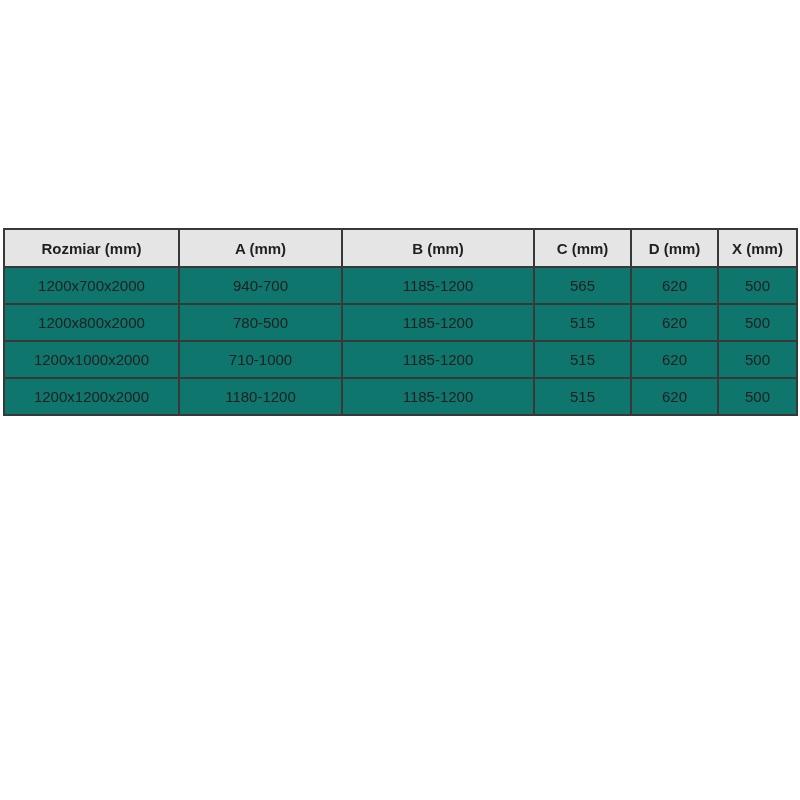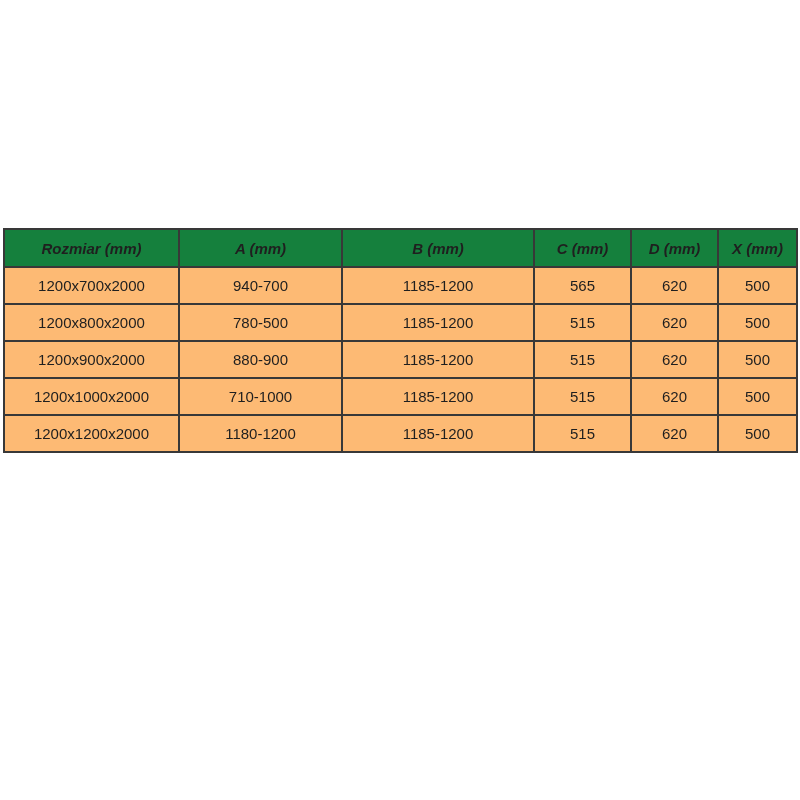--- a/index.html
+++ b/index.html
@@ -31,27 +31,26 @@
     text-align: center;
     vertical-align: middle;
     font-size: 15px;
     padding: 0;
     overflow: hidden;
     white-space: nowrap;
   }
   table.dim-table th {
     height: 36px;
     font-weight: bold;
-    background: #15803d;
-    font-style: italic;
+    background: #e5e5e5;
   }
   table.dim-table td {
     height: 35px;
     font-weight: normal;
-    background: #fdba74;
+    background: #0f766e;
   }
   col.col-rozmiar { width: 175px; }
   col.col-a { width: 163px; }
   col.col-b { width: 192px; }
   col.col-c { width: 97px; }
   col.col-d { width: 87px; }
   col.col-x { width: 79px; }
 </style>
 </head>
 <body>
@@ -87,28 +86,20 @@
       </tr>
       <tr>
         <td>1200x800x2000</td>
         <td>780-500</td>
         <td>1185-1200</td>
         <td>515</td>
         <td>620</td>
         <td>500</td>
       </tr>
       <tr>
-        <td>1200x900x2000</td>
-        <td>880-900</td>
-        <td>1185-1200</td>
-        <td>515</td>
-        <td>620</td>
-        <td>500</td>
-      </tr>
-      <tr>
         <td>1200x1000x2000</td>
         <td>710-1000</td>
         <td>1185-1200</td>
         <td>515</td>
         <td>620</td>
         <td>500</td>
       </tr>
       <tr>
         <td>1200x1200x2000</td>
         <td>1180-1200</td>

